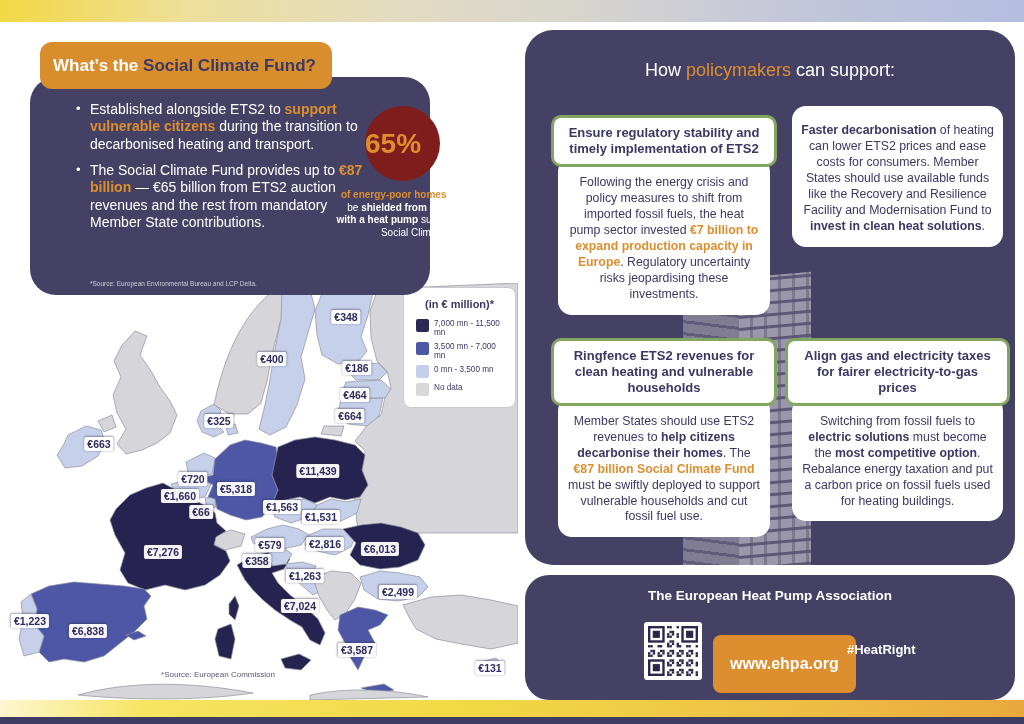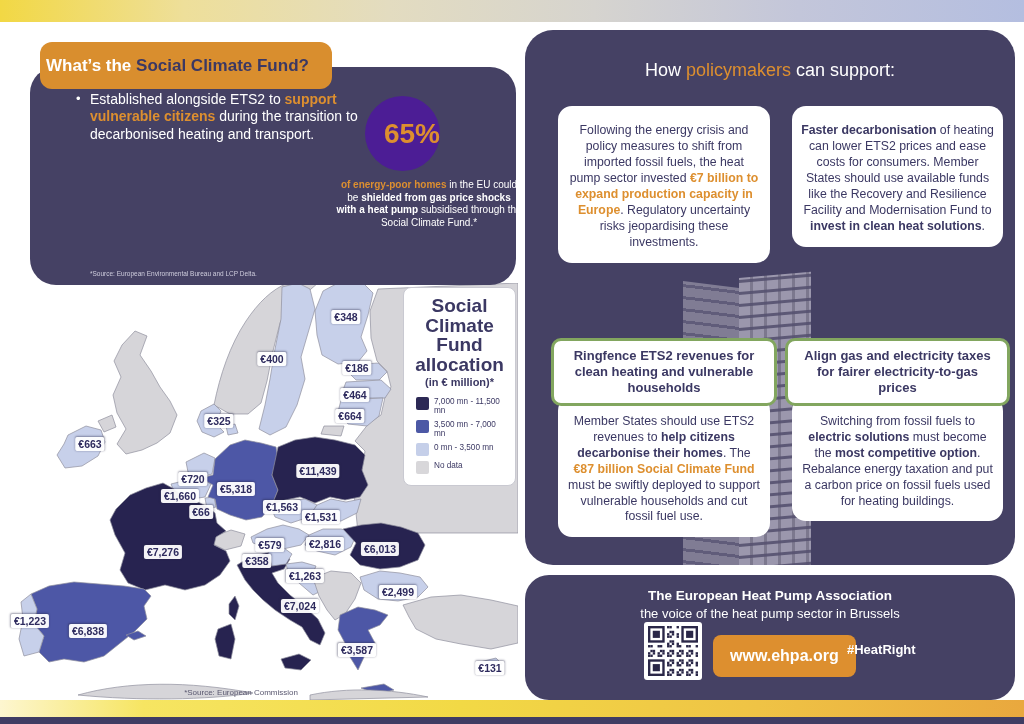--- a/index.html
+++ b/index.html
@@ -12,30 +12,30 @@
   .page{position:relative;width:1024px;height:724px;background:#fff;overflow:hidden;}
 
   .top-strip{position:absolute;left:0;top:0;width:1024px;height:22px;
     background:linear-gradient(90deg,#f2d844 0%,#eedf9a 18%,#e3dcc0 38%,#d6d4cf 58%,#c3c6da 78%,#b4bee0 100%);}
   .bottom-strip{position:absolute;left:0;top:700px;width:1024px;height:17px;
     background:linear-gradient(90deg,#fdf6d0 0%,#f6e562 14%,#f2d945 45%,#efc345 74%,#e9a83e 100%);}
   .bottom-navy{position:absolute;left:0;top:717px;width:1024px;height:7px;background:var(--navy-deep);}
 
   
   .left-title{position:absolute;left:40px;top:42px;width:292px;height:47px;background:#d98e2e;
-    border-radius:12px;z-index:3;display:flex;align-items:center;padding-left:6px;
+    border-radius:12px;z-index:3;display:flex;align-items:center;padding-left:13px;
     font-size:17px;font-weight:bold;color:#fff;white-space:nowrap;}
-  .left-panel{position:absolute;left:30px;top:67px;width:486px;height:218px;background:var(--navy);
+  .left-panel{position:absolute;left:30px;top:77px;width:400px;height:218px;background:var(--navy);
     border-radius:26px;z-index:2;color:#fff;}
   .intro-bullets{position:absolute;left:46px;top:24px;width:290px;list-style:none;}
   .intro-bullets li{position:relative;padding-left:14px;font-size:14px;line-height:1.24;margin-bottom:9px;}
   .intro-bullets li::before{content:"•";position:absolute;left:0;top:0;font-size:13px;color:#fff;}
   .intro-footnote{position:absolute;left:60px;bottom:8px;font-size:6.5px;color:#cfcddd;}
   .stat-circle{position:absolute;left:335px;top:29px;width:75px;height:75px;border-radius:50%;
-    background:#4c1d95;display:flex;align-items:center;justify-content:flex-end;
+    background:#7f1d1d;display:flex;align-items:center;justify-content:flex-start;
     color:var(--orange);font-size:28px;font-weight:bold;}
   .stat-text{position:absolute;left:306px;top:112px;width:186px;text-align:center;
     font-size:10px;line-height:1.27;}
 
   .seg-b{font-weight:bold;}
   .seg-ob{font-weight:bold;color:var(--orange);}
   .seg-o{color:var(--orange);}
   .seg-n{color:var(--navy-text);}
   .seg-w{}
 
@@ -54,22 +54,22 @@
   .legend-title{font-size:19px;font-weight:bold;line-height:1.03;}
   .legend-subtitle{font-size:11px;font-weight:bold;margin-top:2px;}
   .legend-items{margin-top:9px;text-align:left;padding-left:6px;}
   .legend-row{display:flex;margin-bottom:5px;}
   .legend-swatch{width:13px;height:13px;border-radius:2px;margin-right:5px;flex:0 0 auto;}
   .legend-swatch.tier-dark{background:#2c2955;}
   .legend-swatch.tier-mid{background:#4c58a5;}
   .legend-swatch.tier-light{background:#c5cfe9;}
   .legend-swatch.tier-nodata{background:#d8d7da;}
   .legend-label{font-size:8.2px;font-weight:normal;color:#3b3863;}
-  .map-source{position:absolute;left:120px;top:387px;width:160px;text-align:right;
-    font-size:8px;color:#5a5870;margin-top:18px;}
+  .map-source{position:absolute;left:120px;top:387px;width:160px;text-align:center;
+    font-size:8px;color:#5a5870;}
 
   
   .right-panel{position:absolute;left:525px;top:30px;width:490px;height:535px;background:var(--navy);
     border-radius:28px;overflow:hidden;}
   .right-title{position:absolute;left:0;top:30px;width:100%;text-align:center;
     font-size:18px;font-weight:normal;color:#fff;}
   .building{position:absolute;left:158px;top:258px;width:128px;height:280px;z-index:1;
     display:flex;opacity:0.8;}
   .b-left{width:44%;height:104%;transform:skewY(7deg);transform-origin:top right;
     background:repeating-linear-gradient(0deg,#8f8ba1 0 9px,#676380 9px 12px);}
@@ -89,37 +89,38 @@
   #card-3{left:260px;top:308px;width:225px;}
 
   
   .right-footer{position:absolute;left:525px;top:575px;width:490px;height:125px;background:var(--navy);
     border-radius:24px;color:#fff;}
   .footer-org{position:absolute;top:13px;width:100%;text-align:center;font-size:13.5px;font-weight:bold;}
   .footer-tagline{position:absolute;top:31px;width:100%;text-align:center;font-size:13px;}
   .qr-box{position:absolute;left:119px;top:47px;width:58px;height:58px;background:#fff;
     border-radius:3px;padding:4px;}
   .url-pill{position:absolute;left:188px;top:60px;background:var(--orange);color:#fff;
-    font-size:16px;font-weight:bold;padding:12px 17px;border-radius:8px;cursor:pointer;}
+    font-size:16px;font-weight:bold;padding:20px 17px;border-radius:8px;cursor:pointer;}
   .hashtag{position:absolute;left:322px;top:67px;font-size:13px;font-weight:bold;}
 </style>
 </head>
 <body>
 
 <div class="page">
 
   <div class="top-strip"></div>
 
   <div class="left-title">
     <span><span class="seg-w">What’s the </span><span class="seg-n">Social Climate Fund?</span></span>
   </div>
 
   <div class="left-panel">
     <ul class="intro-bullets">
       <li><span>Established alongside ETS2 to </span><span class="seg-ob">support vulnerable citizens</span><span> during the transition to decarbonised heating and transport.</span></li>
+      <li><span>The Social Climate Fund provides up to </span><span class="seg-ob">€87 billion</span><span> — €65 billion from ETS2 auction revenues and the rest from mandatory Member State contributions.</span></li>
     </ul>
     <div class="intro-footnote">*Source: European Environmental Bureau and LCP Delta.</div>
     <div class="stat-circle">
       <span>65%</span>
     </div>
     <div class="stat-text"><span class="seg-ob">of energy-poor homes</span><span> in the EU could be </span><span class="seg-b">shielded from gas price shocks with a heat pump</span><span> subsidised through the Social Climate Fund.*</span></div>
   </div>
 
   <div class="map-area">
     <svg id="europe-svg" width="500" height="420" viewBox="0 0 500 420">
@@ -166,21 +167,21 @@
       <path d="M60,412 C110,398 170,398 235,410 C190,417 120,418 60,412 Z"></path>
       <path d="M292,412 C330,404 372,406 410,414 L292,417 Z"></path>
     </svg>
     <div id="map-labels">
         <div class="map-chip" style="left: 328px; top: 34px;">€348</div>
         <div class="map-chip" style="left: 254px; top: 76px;">€400</div>
         <div class="map-chip" style="left: 339px; top: 85px;">€186</div>
         <div class="map-chip" style="left: 337px; top: 112px;">€464</div>
         <div class="map-chip" style="left: 332px; top: 133px;">€664</div>
         <div class="map-chip" style="left: 201px; top: 138px;">€325</div>
-        <div class="map-chip" style="left: 72px; top: 161px;">€663</div>
+        <div class="map-chip" style="left: 81px; top: 161px;">€663</div>
         <div class="map-chip" style="left: 175px; top: 188px; margin-top: 8px;">€720</div>
         <div class="map-chip" style="left: 162px; top: 213px;">€1,660</div>
         <div class="map-chip" style="left: 183px; top: 229px;">€66</div>
         <div class="map-chip" style="left: 218px; top: 206px;">€5,318</div>
         <div class="map-chip" style="left: 300px; top: 188px;">€11,439</div>
         <div class="map-chip" style="left: 264px; top: 224px;">€1,563</div>
         <div class="map-chip" style="left: 303px; top: 234px;">€1,531</div>
         <div class="map-chip" style="left: 252px; top: 262px;">€579</div>
         <div class="map-chip" style="left: 307px; top: 261px;">€2,816</div>
         <div class="map-chip" style="left: 145px; top: 269px;">€7,276</div>
@@ -188,21 +189,20 @@
         <div class="map-chip" style="left: 287px; top: 293px;">€1,263</div>
         <div class="map-chip" style="left: 362px; top: 266px;">€6,013</div>
         <div class="map-chip" style="left: 380px; top: 309px;">€2,499</div>
         <div class="map-chip" style="left: 282px; top: 323px;">€7,024</div>
         <div class="map-chip" style="left: 12px; top: 338px;">€1,223</div>
         <div class="map-chip" style="left: 70px; top: 348px;">€6,838</div>
         <div class="map-chip" style="left: 339px; top: 367px;">€3,587</div>
         <div class="map-chip" style="left: 472px; top: 385px;">€131</div>
       </div>
     <div class="map-legend">
-      <div class="legend-title">Social Climate Fund allocation</div>
       <div class="legend-subtitle">(in € million)*</div>
       <div class="legend-items" id="legend-items">
           <div class="legend-row">
             <span class="legend-swatch tier-dark"></span>
             <span class="legend-label">7,000 mn - 11,500 mn</span>
           </div>
           <div class="legend-row">
             <span class="legend-swatch tier-mid"></span>
             <span class="legend-label">3,500 mn - 7,000 mn</span>
           </div>
@@ -221,38 +221,38 @@
 
   <div class="right-panel">
     <div class="right-title"><span class="seg-w">How </span><span class="seg-o">policymakers</span><span class="seg-w"> can support:</span></div>
 
     <div class="building">
       <div class="b-left"></div>
       <div class="b-right"></div>
     </div>
 
     <div class="card" id="card-0">
+      <div class="card-header">Ensure regulatory stability and timely implementation of ETS2</div>
       <div class="card-body"><span>Following the energy crisis and policy measures to shift from imported fossil fuels, the heat pump sector invested </span><span class="seg-ob">€7 billion to expand production capacity in Europe</span><span>. Regulatory uncertainty risks jeopardising these investments.</span></div>
     </div>
     <div class="card" id="card-1">
       <div class="card-body"><span class="seg-b">Faster decarbonisation</span><span> of heating can lower ETS2 prices and ease costs for consumers. Member States should use available funds like the Recovery and Resilience Facility and Modernisation Fund to </span><span class="seg-b">invest in clean heat solutions</span><span>.</span></div>
     </div>
     <div class="card" id="card-2">
       <div class="card-header">Ringfence ETS2 revenues for clean heating and vulnerable households</div>
       <div class="card-body"><span>Member States should use ETS2 revenues to </span><span class="seg-b">help citizens decarbonise their homes</span><span>. The </span><span class="seg-ob">€87 billion Social Climate Fund</span><span> must be swiftly deployed to support vulnerable households and cut fossil fuel use.</span></div>
     </div>
     <div class="card" id="card-3">
       <div class="card-header">Align gas and electricity taxes for fairer electricity-to-gas prices</div>
       <div class="card-body"><span>Switching from fossil fuels to </span><span class="seg-b">electric solutions</span><span> must become the </span><span class="seg-b">most competitive option</span><span>. Rebalance energy taxation and put a carbon price on fossil fuels used for heating buildings.</span></div>
     </div>
   </div>
 
   <div class="right-footer">
     <div class="footer-org">The European Heat Pump Association</div>
-    <div class="footer-tagline">the voice of the heat pump sector in Brussels</div>
     <div class="qr-box">
       <svg id="qr-svg" width="50" height="50" viewBox="0 0 21 21">
           <rect x="8" y="0" width="1" height="1" fill="#2a2748"></rect>
           <rect x="9" y="0" width="1" height="1" fill="#2a2748"></rect>
           <rect x="12" y="0" width="1" height="1" fill="#2a2748"></rect>
           <rect x="9" y="2" width="1" height="1" fill="#2a2748"></rect>
           <rect x="10" y="2" width="1" height="1" fill="#2a2748"></rect>
           <rect x="8" y="3" width="1" height="1" fill="#2a2748"></rect>
           <rect x="10" y="3" width="1" height="1" fill="#2a2748"></rect>
           <rect x="12" y="3" width="1" height="1" fill="#2a2748"></rect>

